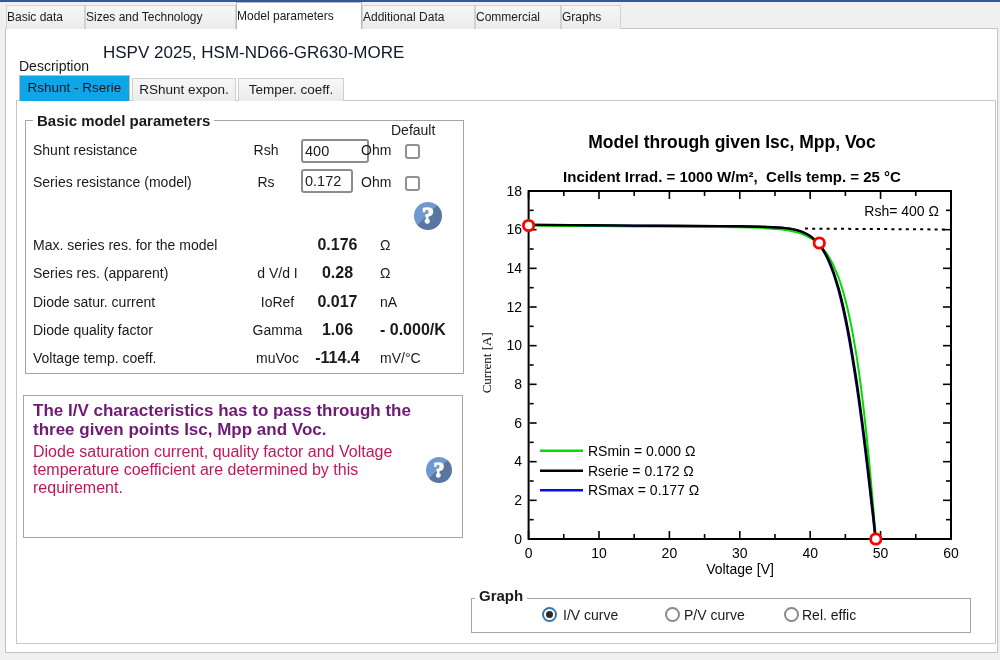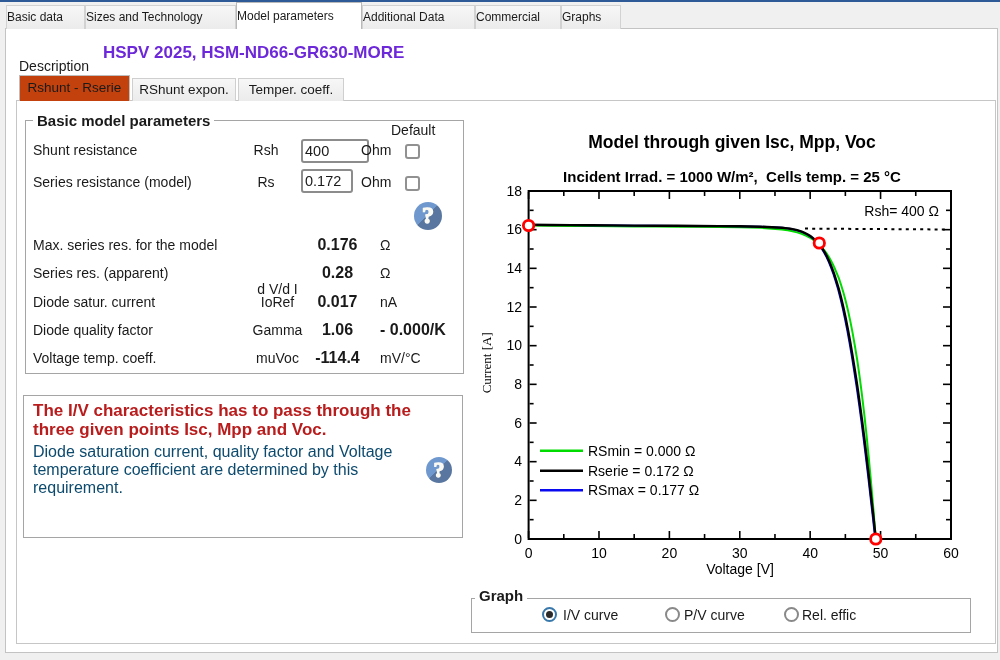--- a/index.html
+++ b/index.html
@@ -1,21 +1,21 @@
 <!DOCTYPE html>
 <html><head><meta charset="utf-8"><style>
 *{margin:0;padding:0;box-sizing:border-box}
 html,body{width:1000px;height:660px;background:#f0f0f0;font-family:"Liberation Sans",sans-serif;font-size:14px;color:#1a1a1a;overflow:hidden}
 .abs{position:absolute}
 #topline{left:0;top:0;width:1000px;height:2px;background:#2e5b97}
 .ttab{top:5px;height:24px;line-height:23px;font-size:12px;text-align:left;background:linear-gradient(#f7f7f7,#ebebeb);border:1px solid #d2d2d2;border-bottom:none;z-index:1}
 .ttab.act{top:2px;height:27px;line-height:26px;background:#fff;border:1px solid #b9b9b9;border-bottom:none;z-index:3}
 #page{left:5px;top:28px;width:993px;height:625px;background:#fff;border:1px solid #c3c3c3}
 .itab{height:23px;line-height:22px;font-size:13.5px;text-align:center;background:linear-gradient(#f7f7f7,#ebebeb);border:1px solid #cfcfcf;border-bottom:none;z-index:1}
-.itab.act{background:#c2410c;border:1px solid #bdbdbd;border-bottom:none;z-index:3}
+.itab.act{background:#0ea5e9;border:1px solid #bdbdbd;border-bottom:none;z-index:3}
 #ipage{left:16px;top:100px;width:980px;height:544px;background:#fff;border:1px solid #c6c6c6}
 .gbox{border:1px solid #a5a5a5;background:#fff}
 .glab{background:#fff;padding:0 4px;font-weight:bold;z-index:2}
 .inp{background:#fff;border:2px solid #8c8c8c;border-radius:3px;padding:1px 2px;line-height:19px;font-size:14.5px}
 .cb{width:15px;height:15px;background:#fff;border:2px solid #919191;border-radius:3px}
 .rt{text-align:center}
 b.v{font-size:16px}
 .help{border-radius:50%;background:linear-gradient(135deg,#6e98ce 47%,#58769f 47.5%);color:#fbfaf2;text-align:center;font-family:"Liberation Serif",serif;font-weight:bold;-webkit-text-stroke:1.3px #fbfaf2}
 .radio{width:15px;height:15px;border-radius:50%;background:#fff;border:2px solid #898989}
 .radio.sel{border:2px solid #3878ab}
@@ -25,21 +25,21 @@
 <div class="abs" id="topline"></div>
 <div class="abs ttab" style="left:6px;width:79px">Basic data</div>
 <div class="abs ttab" style="left:85px;width:151px">Sizes and Technology</div>
 <div class="abs ttab act" style="left:236px;width:126px">Model parameters</div>
 <div class="abs ttab" style="left:362px;width:113px">Additional Data</div>
 <div class="abs ttab" style="left:475px;width:86px">Commercial</div>
 <div class="abs ttab" style="left:561px;width:60px">Graphs</div>
 <div class="abs" id="page"></div>
 
 <div class="abs" style="left:19px;top:58px;font-size:14px">Description</div>
-<div class="abs" style="left:103px;top:42.5px;font-size:17px;font-weight:bold;color:#6d28d9">HSPV 2025, HSM-ND66-GR630-MORE</div>
+<div class="abs" style="left:103px;top:42.5px;font-size:17px;font-weight:normal;color:#0f172a">HSPV 2025, HSM-ND66-GR630-MORE</div>
 
 <div class="abs itab act" style="left:19px;top:75px;height:26px;line-height:24px;width:111px">Rshunt - Rserie</div>
 <div class="abs itab" style="left:132px;top:78px;width:104px">RShunt expon.</div>
 <div class="abs itab" style="left:238px;top:78px;width:106px">Temper. coeff.</div>
 <div class="abs" id="ipage"></div>
 
 <div class="abs gbox" style="left:25px;top:120px;width:439px;height:254px"></div>
 <div class="abs glab" style="left:33px;top:111.5px;font-size:15px">Basic model parameters</div>
 <div class="abs" style="left:391px;top:122px">Default</div>
 <div class="abs" style="left:33px;top:142px">Shunt resistance</div>
@@ -52,42 +52,42 @@
 <div class="abs inp" style="left:301px;top:169px;width:52px;height:24px">0.172</div>
 <div class="abs" style="left:361px;top:174px">Ohm</div>
 <div class="abs cb" style="left:405px;top:176px"></div>
 <div class="abs help" style="left:414px;top:202px;width:28px;height:28px;font-size:24px;line-height:27px">?</div>
 
 <div class="abs" style="left:33px;top:236.5px">Max. series res. for the model</div>
 <div class="abs rt" style="left:300px;top:235.5px;width:75px"><b class="v">0.176</b></div>
 <div class="abs" style="left:380px;top:236.5px">Ω</div>
 
 <div class="abs" style="left:33px;top:265px">Series res. (apparent)</div>
-<div class="abs rt" style="left:240px;top:281px;width:75px">d V/d I</div>
+<div class="abs rt" style="left:240px;top:265px;width:75px">d V/d I</div>
 <div class="abs rt" style="left:300px;top:264px;width:75px"><b class="v">0.28</b></div>
 <div class="abs" style="left:380px;top:265px">Ω</div>
 
 <div class="abs" style="left:33px;top:293.5px">Diode satur. current</div>
 <div class="abs rt" style="left:240px;top:293.5px;width:75px">IoRef</div>
 <div class="abs rt" style="left:300px;top:292.5px;width:75px"><b class="v">0.017</b></div>
 <div class="abs" style="left:380px;top:293.5px">nA</div>
 
 <div class="abs" style="left:33px;top:321.5px">Diode quality factor</div>
 <div class="abs rt" style="left:240px;top:321.5px;width:75px">Gamma</div>
 <div class="abs rt" style="left:300px;top:320.5px;width:75px"><b class="v">1.06</b></div>
 <div class="abs" style="left:380px;top:321px"><b class="v">- 0.000/K</b></div>
 
 <div class="abs" style="left:33px;top:350px">Voltage temp. coeff.</div>
 <div class="abs rt" style="left:240px;top:350px;width:75px">muVoc</div>
 <div class="abs rt" style="left:300px;top:349px;width:75px"><b class="v">-114.4</b></div>
 <div class="abs" style="left:380px;top:350px">mV/°C</div>
 
 <div class="abs gbox" style="left:23px;top:395px;width:440px;height:143px"></div>
-<div class="abs" style="left:33px;top:401px;width:420px;font-size:17px;font-weight:bold;color:#b91c1c;line-height:19px">The I/V characteristics has to pass through the<br>three given points Isc, Mpp and Voc.</div>
-<div class="abs" style="left:33px;top:443px;width:378px;font-size:16px;color:#0c4a6e;line-height:18px">Diode saturation current, quality factor and Voltage temperature coefficient are determined by this requirement.</div>
+<div class="abs" style="left:33px;top:401px;width:420px;font-size:17px;font-weight:bold;color:#701a75;line-height:19px">The I/V characteristics has to pass through the<br>three given points Isc, Mpp and Voc.</div>
+<div class="abs" style="left:33px;top:443px;width:378px;font-size:16px;color:#be185d;line-height:18px">Diode saturation current, quality factor and Voltage temperature coefficient are determined by this requirement.</div>
 <div class="abs help" style="left:426px;top:457px;width:26px;height:26px;font-size:22px;line-height:25px">?</div>
 
 <svg class="abs" style="left:460px;top:110px" width="540" height="480">
 <text x="272" y="38" text-anchor="middle" font-size="17.5" font-weight="bold">Model through given Isc, Mpp, Voc</text>
 <text x="272" y="72" text-anchor="middle" font-size="15" font-weight="bold">Incident Irrad. = 1000 W/m²,&nbsp; Cells temp. = 25 °C</text>
 <rect x="68.6" y="81" width="422.4" height="348" fill="#fff" stroke="#000" stroke-width="2"></rect>
 <g id="ticks" stroke="#000" stroke-width="1.6">
       <line x1="68.6" y1="82" x2="68.6" y2="89"></line>
       <line x1="68.6" y1="428" x2="68.6" y2="421"></line>
       <line x1="103.79599999999999" y1="82" x2="103.79599999999999" y2="86"></line>

